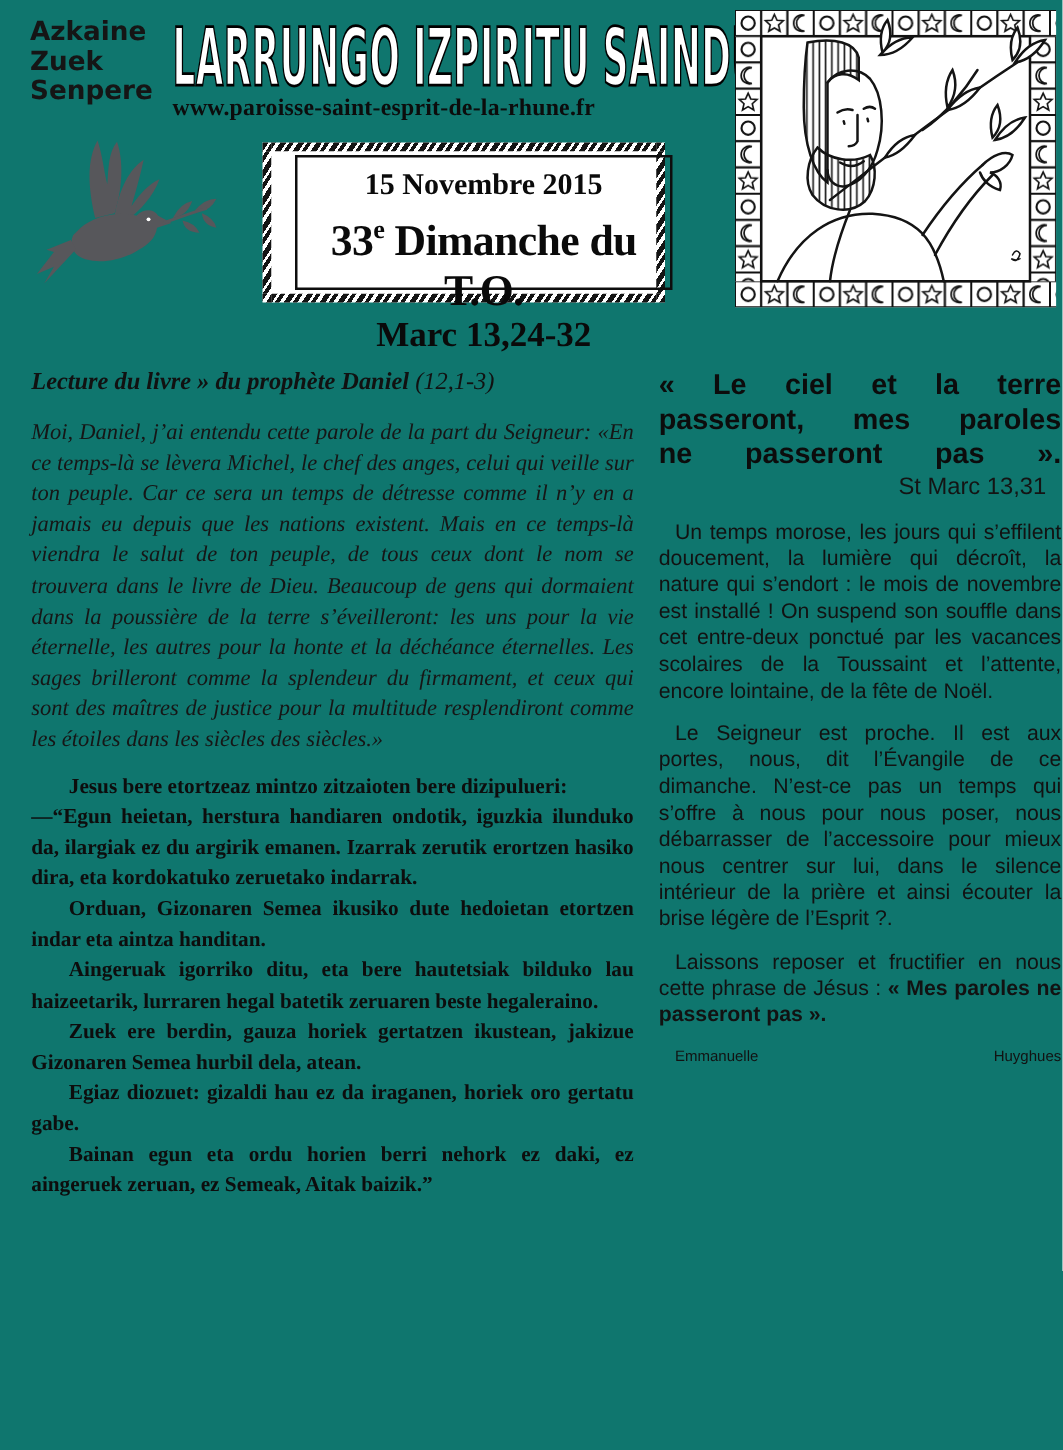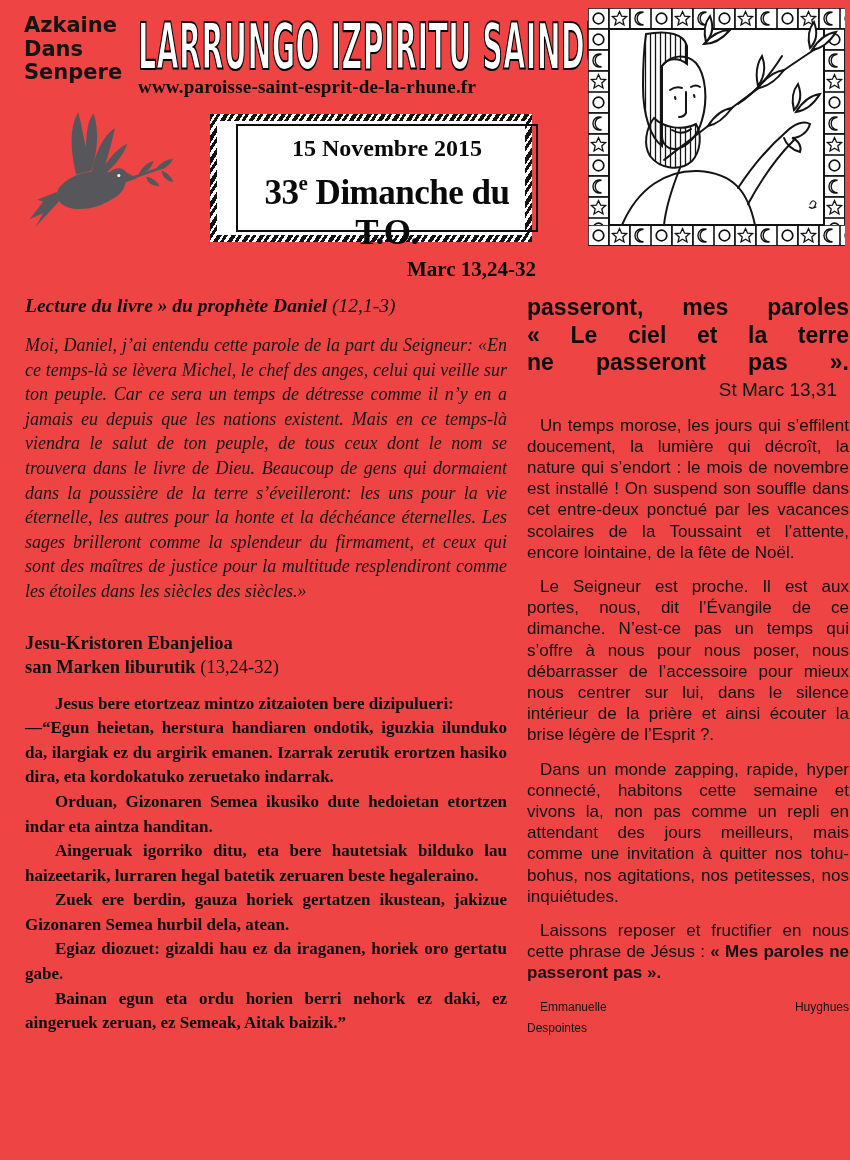--- a/index.html
+++ b/index.html
@@ -2,21 +2,21 @@
 <html><head>
 <meta charset="utf-8">
 <style>
   * { margin: 0; padding: 0; box-sizing: border-box; }
   html, body { background: #ffffff; }
   body {
     width: 850px; height: 1160px; overflow: hidden;
     font-family: "Liberation Serif", serif;
     color: #111;
   }
-  .page { position: relative; width: 850px; height: 1160px; background: #ef4444; }
+  .page { position: relative; width: 850px; height: 1160px; background: #0f766e; }
 
   
   header { position: relative; height: 252px; }
 
   .region {
     position: absolute; left: 24px; top: 14px;
     font-family: "DejaVu Sans", sans-serif;
     font-weight: bold; font-size: 21px; line-height: 1.12; color: #151515;
   }
 
@@ -44,21 +44,21 @@
     padding: 3px; background: #fff;
   }
   .datebox-inner {
     border: 2px solid #0e0e0e; width: 100%; height: 100%;
     text-align: center; padding-top: 7px;
     font-family: "Liberation Serif", serif; font-weight: bold; color: #0a0a0a; margin-left: 16px;
   }
   .db-date { font-size: 24px; line-height: 30px; }
   .db-sunday { font-size: 35px; line-height: 40px; letter-spacing: -0.5px; }
   .db-sunday sup { font-size: 21px; vertical-align: 14px; }
-  .db-reading { font-size: 21px; line-height: 32px; text-align: right; }
+  .db-reading { font-size: 28px; line-height: 32px; }
 
   .portrait { position: absolute; left: 588px; top: 8px; width: 257px; height: 238px; }
 
   
   main { display: flex; padding: 42px 0 0 25px; }
   .col-left { width: 482px; margin-right: 20px; }
   .col-right { width: 322px; font-family: "Liberation Sans", sans-serif; }
 
   .fr-head { font-size: 19.5px; font-style: italic; line-height: 24px; margin-bottom: 15px; }
   .fh-b { font-weight: bold; }
@@ -91,21 +91,21 @@
   svg { display: block; width: 100%; height: 100%; }
 </style>
 </head>
 <body>
 
 <div class="page">
 
   <header>
     <div class="region">
       <div>Azkaine</div>
-      <div>Dans</div>
+      <div>Zuek</div>
       <div>Senpere</div>
     </div>
 
     <div class="title-wrap">
       <span class="title-text">LARRUNGO IZPIRITU SAINDUA</span>
     </div>
 
     <div class="website">www.paroisse-saint-esprit-de-la-rhune.fr</div>
 
     <div class="dove">
@@ -208,52 +208,46 @@
       </svg>
     </div>
   </header>
 
   <main>
 
     <section class="col-left">
       <h3 class="fr-head"><span class="fh-b">Lecture du livre » du prophète Daniel</span><span class="fh-r"> (12,1-3)</span></h3>
       <p class="fr-body">Moi, Daniel, j’ai entendu cette parole de la part du Seigneur: «En ce temps-là se lèvera Michel, le chef des anges, celui qui veille sur ton peuple. Car ce sera un temps de détresse comme il n’y en a jamais eu depuis que les nations existent. Mais en ce temps-là viendra le salut de ton peuple, de tous ceux dont le nom se trouvera dans le livre de Dieu. Beaucoup de gens qui dormaient dans la poussière de la terre s’éveilleront: les uns pour la vie éternelle, les autres pour la honte et la déchéance éternelles. Les sages brilleront comme la splendeur du firmament, et ceux qui sont des maîtres de justice pour la multitude resplendiront comme les étoiles dans les siècles des siècles.»</p>
 
-      <div class="eu-head">
-        <div>Jesu-Kristoren Ebanjelioa</div>
-        <div><span>san Marken liburutik</span><span class="eu-ref"> (13,24-32)</span></div>
-      </div>
 
       <div class="eu-body">
         <div class="eu-para indent">Jesus bere etortzeaz mintzo zitzaioten bere dizipulueri:</div>
         <div class="eu-para">—“Egun heietan, herstura handiaren ondotik, iguzkia ilunduko da, ilargiak ez du argirik emanen. Izarrak zerutik erortzen hasiko dira, eta kordokatuko zeruetako indarrak.</div>
         <div class="eu-para indent">Orduan, Gizonaren Semea ikusiko dute hedoietan etortzen indar eta aintza handitan.</div>
         <div class="eu-para indent">Aingeruak igorriko ditu, eta bere hautetsiak bilduko lau haizeetarik, lurraren hegal batetik zeruaren beste hegaleraino.</div>
         <div class="eu-para indent">Zuek ere berdin, gauza horiek gertatzen ikustean, jakizue Gizonaren Semea hurbil dela, atean.</div>
         <div class="eu-para indent">Egiaz diozuet: gizaldi hau ez da iraganen, horiek oro gertatu gabe.</div>
         <div class="eu-para indent">Bainan egun eta ordu horien berri nehork ez daki, ez aingeruek zeruan, ez Semeak, Aitak baizik.”</div>
       </div>
     </section>
 
     <aside class="col-right">
       <div class="headline">
+        <div class="headline-line">« Le ciel et la terre</div>
         <div class="headline-line">passeront, mes paroles</div>
-        <div class="headline-line">« Le ciel et la terre</div>
         <div class="headline-line">ne passeront pas ».</div>
       </div>
       <div class="ref">St Marc 13,31</div>
 
       <p class="rp">Un temps morose, les jours qui s’effilent doucement, la lumière qui décroît, la nature qui s’endort : le mois de novembre est installé ! On suspend son souffle dans cet entre-deux ponctué par les vacances scolaires de la Toussaint et l’attente, encore lointaine, de la fête de Noël.</p>
       <p class="rp">Le Seigneur est proche. Il est aux portes, nous, dit l’Évangile de ce dimanche. N’est-ce pas un temps qui s’offre à nous pour nous poser, nous débarrasser de l’accessoire pour mieux nous centrer sur lui, dans le silence intérieur de la prière et ainsi écouter la brise légère de l’Esprit ?.</p>
-      <p class="rp">Dans un monde zapping, rapide, hyper connecté, habitons cette semaine et vivons la, non pas comme un repli en attendant des jours meilleurs, mais comme une invitation à quitter nos tohu-bohus, nos agitations, nos petitesses, nos inquiétudes.</p>
       <p class="rp"><span>Laissons reposer et fructifier en nous cette phrase de Jésus : </span><span class="bold">« Mes paroles ne passeront pas ».</span></p>
 
       <div class="sig">
         <div class="sig-line1">
           <span>Emmanuelle</span>
           <span>Huyghues</span>
         </div>
-        <div class="sig-line2">Despointes</div>
       </div>
     </aside>
 
   </main>
 </div>
 
 </body></html>

